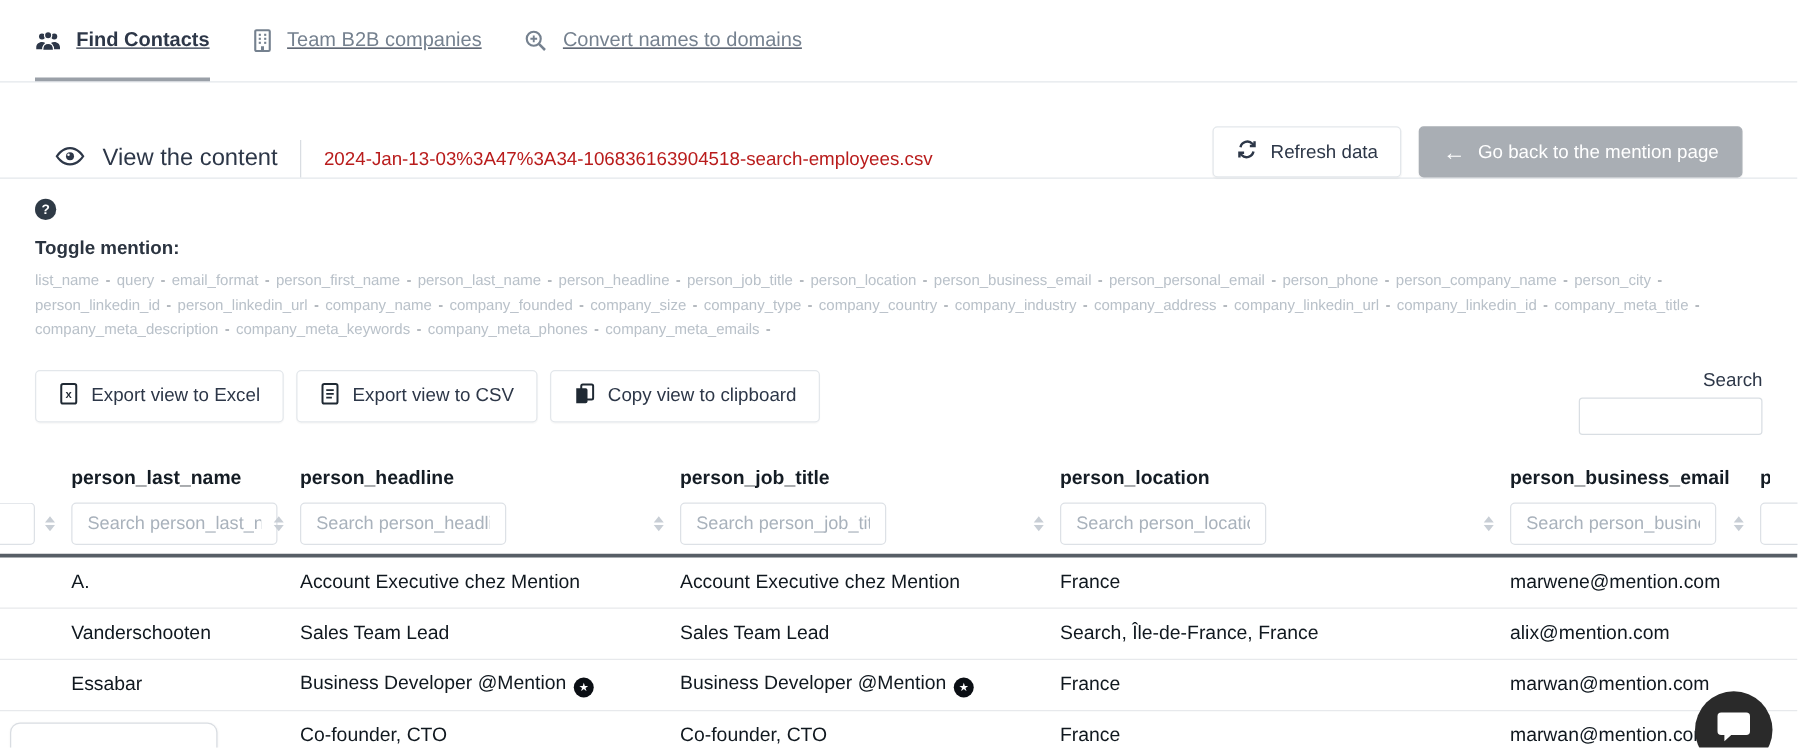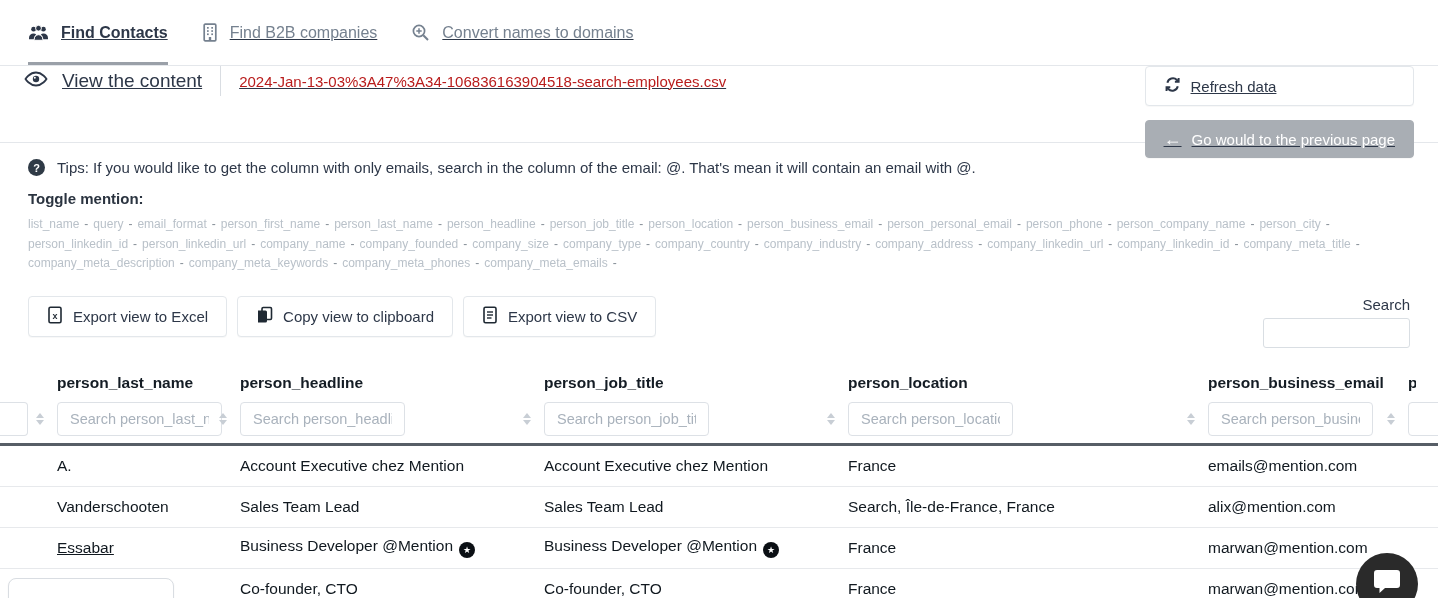--- a/index.html
+++ b/index.html
@@ -11,26 +11,26 @@
          padding-left:28px; gap:34px; background:#fff;text-decoration:underline; }
   .tab { display:flex; align-items:center; gap:12px; font-size:16px; color:#75818f;
          cursor:pointer; position:relative; }
   .tab.active { color:#2d3748; font-weight:bold; }
   .tab.active::after { content:""; position:absolute; left:0; right:0; bottom:0;
          height:3px; background:#9aa0a8; }
   .tab svg { display:block; }
 
   
   .viewbar { height:77px; border-bottom:1px solid #e4e7eb; display:flex;
-             align-items:flex-start; padding:0 24px;text-decoration:underline; }
+             align-items:flex-end; padding:0 44px; }
   .viewbar-left { display:flex; align-items:center; gap:14px; }
   .view-title { font-size:19px; color:#2d3748; }
   .vdivider { width:1px; height:30px; background:#d9dde2; margin:0 4px; }
   .filename { font-size:15px; color:#b91c1c; }
-  .viewbar-right { margin-left:auto; display:flex; gap:14px;flex-direction:column; }
+  .viewbar-right { margin-left:auto; display:flex; gap:14px; }
   .btn { display:inline-flex; align-items:center; gap:10px; border:1px solid #e3e7eb;
          background:#fff; border-radius:4px; padding:9px 18px; font-size:15px;
          color:#2d3748; cursor:pointer; font-family:inherit;
          box-shadow:0 1px 1px rgba(0,0,0,0.03); }
   .btn-back { background:#a9aeb4; border-color:#a9aeb4; color:#fff; }
   .btn-back .arrow { font-size:18px; font-weight:bold; line-height:1; }
 
   
   .tips { display:flex; align-items:center; gap:12px; padding:16px 28px 0; font-size:15px; }
   .qicon { width:17px; height:17px; border-radius:50%; background:#2f3a46; color:#fff;
@@ -111,21 +111,21 @@
           <rect x="5" y="4" width="1.7" height="1.7"></rect>
             <rect x="9.3" y="4" width="1.7" height="1.7"></rect>
           <rect x="5" y="7.2" width="1.7" height="1.7"></rect>
             <rect x="9.3" y="7.2" width="1.7" height="1.7"></rect>
           <rect x="5" y="10.4" width="1.7" height="1.7"></rect>
             <rect x="9.3" y="10.4" width="1.7" height="1.7"></rect>
           <rect x="6.8" y="14" width="2.4" height="3.8"></rect>
         </g>
       </svg>
     </span>
-    <span>Find B2B companies</span>
+    <span>Team B2B companies</span>
   </div>
   <div class="tab">
     <span>
       <svg width="19" height="19" viewBox="0 0 19 19">
         <circle cx="8" cy="8" r="5.6" fill="none" stroke="#75818f" stroke-width="1.7"></circle>
         <line x1="12.3" y1="12.3" x2="17" y2="17" stroke="#75818f" stroke-width="2"></line>
         <line x1="5.3" y1="8" x2="10.7" y2="8" stroke="#75818f" stroke-width="1.5"></line>
         <line x1="8" y1="5.3" x2="8" y2="10.7" stroke="#75818f" stroke-width="1.5"></line>
       </svg>
     </span>
@@ -153,63 +153,62 @@
           <path d="M4 8a6.6 6.6 0 0 1 11.2-3.3L17 6.5" fill="none" stroke="#2d3748" stroke-width="2.3"></path>
           <path d="M17.2 2.4v4.4h-4.4" fill="none" stroke="#2d3748" stroke-width="2.3"></path>
           <path d="M16.2 12a6.6 6.6 0 0 1-11.2 3.3L3.2 13.5" fill="none" stroke="#2d3748" stroke-width="2.3"></path>
           <path d="M3 17.6v-4.4h4.4" fill="none" stroke="#2d3748" stroke-width="2.3"></path>
         </svg>
       </span>
       <span>Refresh data</span>
     </button>
     <button class="btn btn-back">
       <span class="arrow">←</span>
-      <span>Go would to the previous page</span>
+      <span>Go back to the mention page</span>
     </button>
   </div>
 </div>
 
 <div class="tips">
   <span class="qicon">?</span>
-  <span>Tips: If you would like to get the column with only emails, search in the column of the email: @. That's mean it will contain an email with @.</span>
 </div>
 <div class="toggle-label">Toggle mention:</div>
 <div class="toggle-list" id="toggle-list"><span class="toggle-item">list_name</span><span class="toggle-sep">-</span><span class="toggle-item">query</span><span class="toggle-sep">-</span><span class="toggle-item">email_format</span><span class="toggle-sep">-</span><span class="toggle-item">person_first_name</span><span class="toggle-sep">-</span><span class="toggle-item">person_last_name</span><span class="toggle-sep">-</span><span class="toggle-item">person_headline</span><span class="toggle-sep">-</span><span class="toggle-item">person_job_title</span><span class="toggle-sep">-</span><span class="toggle-item">person_location</span><span class="toggle-sep">-</span><span class="toggle-item">person_business_email</span><span class="toggle-sep">-</span><span class="toggle-item">person_personal_email</span><span class="toggle-sep">-</span><span class="toggle-item">person_phone</span><span class="toggle-sep">-</span><span class="toggle-item">person_company_name</span><span class="toggle-sep">-</span><span class="toggle-item">person_city</span><span class="toggle-sep">-</span><span class="toggle-item">person_linkedin_id</span><span class="toggle-sep">-</span><span class="toggle-item">person_linkedin_url</span><span class="toggle-sep">-</span><span class="toggle-item">company_name</span><span class="toggle-sep">-</span><span class="toggle-item">company_founded</span><span class="toggle-sep">-</span><span class="toggle-item">company_size</span><span class="toggle-sep">-</span><span class="toggle-item">company_type</span><span class="toggle-sep">-</span><span class="toggle-item">company_country</span><span class="toggle-sep">-</span><span class="toggle-item">company_industry</span><span class="toggle-sep">-</span><span class="toggle-item">company_address</span><span class="toggle-sep">-</span><span class="toggle-item">company_linkedin_url</span><span class="toggle-sep">-</span><span class="toggle-item">company_linkedin_id</span><span class="toggle-sep">-</span><span class="toggle-item">company_meta_title</span><span class="toggle-sep">-</span><span class="toggle-item">company_meta_description</span><span class="toggle-sep">-</span><span class="toggle-item">company_meta_keywords</span><span class="toggle-sep">-</span><span class="toggle-item">company_meta_phones</span><span class="toggle-sep">-</span><span class="toggle-item">company_meta_emails</span><span class="toggle-sep">-</span></div>
 
 <div class="actions">
   <div class="export-group">
     <button class="btn">
       <span>
         <svg width="16" height="18" viewBox="0 0 16 18">
           <rect x="2" y="1.2" width="12" height="15.6" rx="1.5" fill="none" stroke="#1f2933" stroke-width="1.6"></rect>
           <text x="8" y="12.6" font-size="9" font-weight="bold" text-anchor="middle" fill="#1f2933" font-family="Liberation Sans, sans-serif">x</text>
         </svg>
       </span>
       <span>Export view to Excel</span>
     </button>
     <button class="btn">
       <span>
-        <svg width="17" height="18" viewBox="0 0 17 18">
-          <rect x="6" y="1.5" width="9.5" height="12" rx="1.2" fill="none" stroke="#1f2933" stroke-width="1.6"></rect>
-          <path d="M2 4.5h7.5a1.5 1.5 0 0 1 1.5 1.5v9a1.5 1.5 0 0 1-1.5 1.5H2z" fill="#1f2933"></path>
-        </svg>
-      </span>
-      <span>Copy view to clipboard</span>
-    </button>
-    <button class="btn">
-      <span>
         <svg width="16" height="18" viewBox="0 0 16 18">
           <rect x="2" y="1.2" width="12" height="15.6" rx="1.5" fill="none" stroke="#1f2933" stroke-width="1.6"></rect>
           <line x1="5" y1="6" x2="11" y2="6" stroke="#1f2933" stroke-width="1.4"></line>
           <line x1="5" y1="9" x2="11" y2="9" stroke="#1f2933" stroke-width="1.4"></line>
           <line x1="5" y1="12" x2="9.5" y2="12" stroke="#1f2933" stroke-width="1.4"></line>
         </svg>
       </span>
       <span>Export view to CSV</span>
     </button>
+    <button class="btn">
+      <span>
+        <svg width="17" height="18" viewBox="0 0 17 18">
+          <rect x="6" y="1.5" width="9.5" height="12" rx="1.2" fill="none" stroke="#1f2933" stroke-width="1.6"></rect>
+          <path d="M2 4.5h7.5a1.5 1.5 0 0 1 1.5 1.5v9a1.5 1.5 0 0 1-1.5 1.5H2z" fill="#1f2933"></path>
+        </svg>
+      </span>
+      <span>Copy view to clipboard</span>
+    </button>
   </div>
   <div class="search-block">
     <span class="search-label">Search</span>
     <input class="search-input" type="text" value="" style="">
   </div>
 </div>
 
 <div class="table">
   <div class="thead" id="thead">
       <div class="th" style="width: 57px;">
@@ -279,33 +278,33 @@
         </div>
       </div>
     </div>
   <div class="tbody" id="tbody">
       <div class="trow">
         <div class="cell" style="width: 57px;"></div>
         <div class="cell" style="width: 183px;">A.</div>
         <div class="cell" style="width: 304px;">Account Executive chez Mention</div>
         <div class="cell" style="width: 304px;">Account Executive chez Mention</div>
         <div class="cell" style="width: 360px;">France</div>
-        <div class="cell" style="width: 200px;">emails@mention.com</div>
+        <div class="cell" style="width: 200px;">marwene@mention.com</div>
       </div>
       <div class="trow">
         <div class="cell" style="width: 57px;"></div>
         <div class="cell" style="width: 183px;">Vanderschooten</div>
         <div class="cell" style="width: 304px;">Sales Team Lead</div>
         <div class="cell" style="width: 304px;">Sales Team Lead</div>
         <div class="cell" style="width: 360px;">Search, Île-de-France, France</div>
         <div class="cell" style="width: 200px;">alix@mention.com</div>
       </div>
       <div class="trow">
         <div class="cell" style="width: 57px;"></div>
-        <div class="cell" style="width: 183px; text-decoration: underline;">Essabar</div>
+        <div class="cell" style="width: 183px;">Essabar</div>
         <div class="cell" style="width: 304px;">Business Developer @Mention<span class="badge-star">★</span></div>
         <div class="cell" style="width: 304px;">Business Developer @Mention<span class="badge-star">★</span></div>
         <div class="cell" style="width: 360px;">France</div>
         <div class="cell" style="width: 200px;">marwan@mention.com</div>
       </div>
       <div class="trow">
         <div class="cell" style="width: 57px;"></div>
         <div class="cell" style="width: 183px;"></div>
         <div class="cell" style="width: 304px;">Co-founder, CTO</div>
         <div class="cell" style="width: 304px;">Co-founder, CTO</div>

